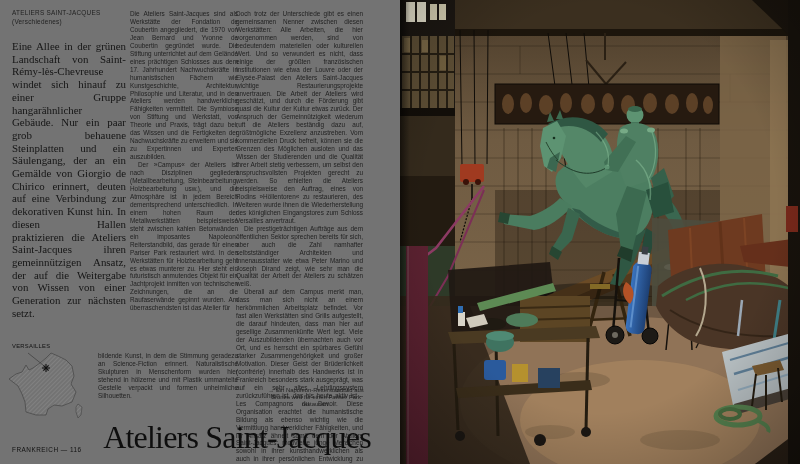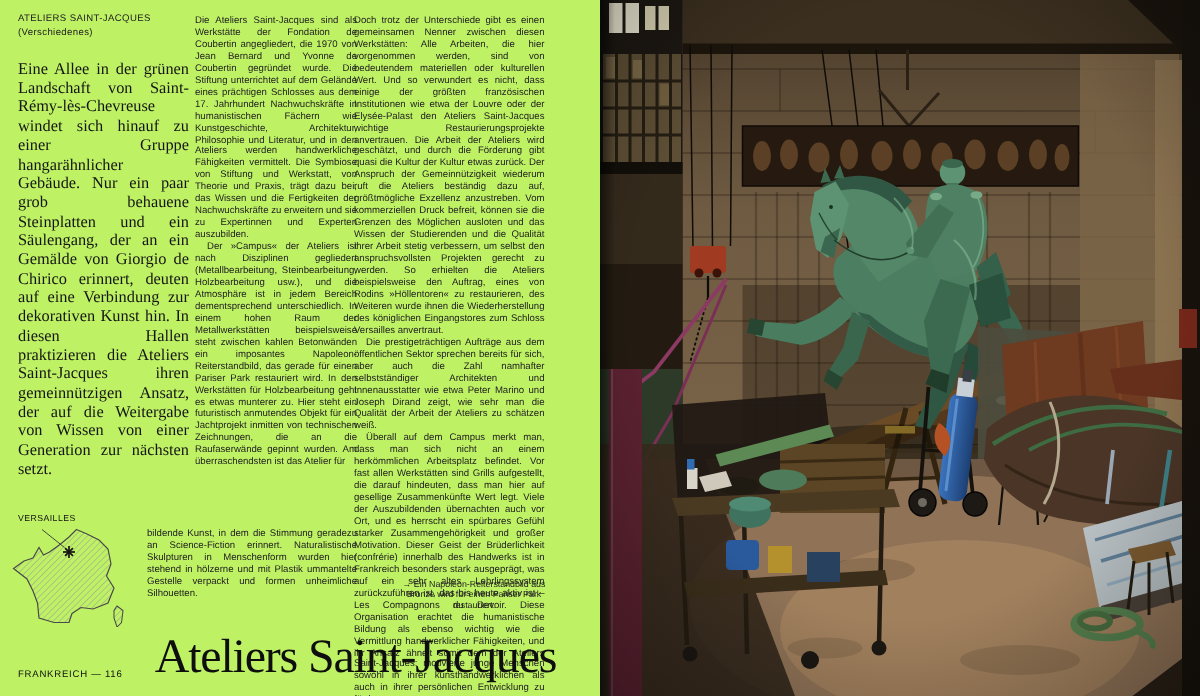--- a/index.html
+++ b/index.html
@@ -1,20 +1,20 @@
 <!DOCTYPE html>
 <html lang="de"><head>
 <meta charset="utf-8">
 <style>
   html,body{margin:0;padding:0;}
   body{width:800px;height:464px;position:relative;overflow:hidden;background:#fbfbf9;
        font-family:"Liberation Sans",sans-serif;color:#1c1c1c;}
   .abs{position:absolute;}
   
-  #left-page{left:0;top:0;width:400px;height:464px;background:#bef264;}
+  #left-page{left:0;top:0;width:400px;height:464px;background:#737373;}
   .kicker{left:12px;top:9px;font-size:6.4px;line-height:8.5px;letter-spacing:.25px;color:#222;}
   .intro{left:12px;top:40px;width:114px;font-family:"Liberation Serif",serif;
          font-size:10.9px;line-height:12.7px;text-align:justify;color:#151515;hyphens:auto;}
   .smallcol{font-size:6.4px;line-height:7.95px;text-align:justify;color:#222;hyphens:auto;}
   .smallcol p{margin:0;}
   .smallcol p + p{text-indent:8px;}
   #col-a{left:130px;top:10px;width:108px;}
   #col-b{left:236px;top:10px;width:127px;}
   #col-a-overflow{left:98px;top:352px;width:140px;}
   #map-block{left:8px;top:343px;width:90px;height:76px;}

